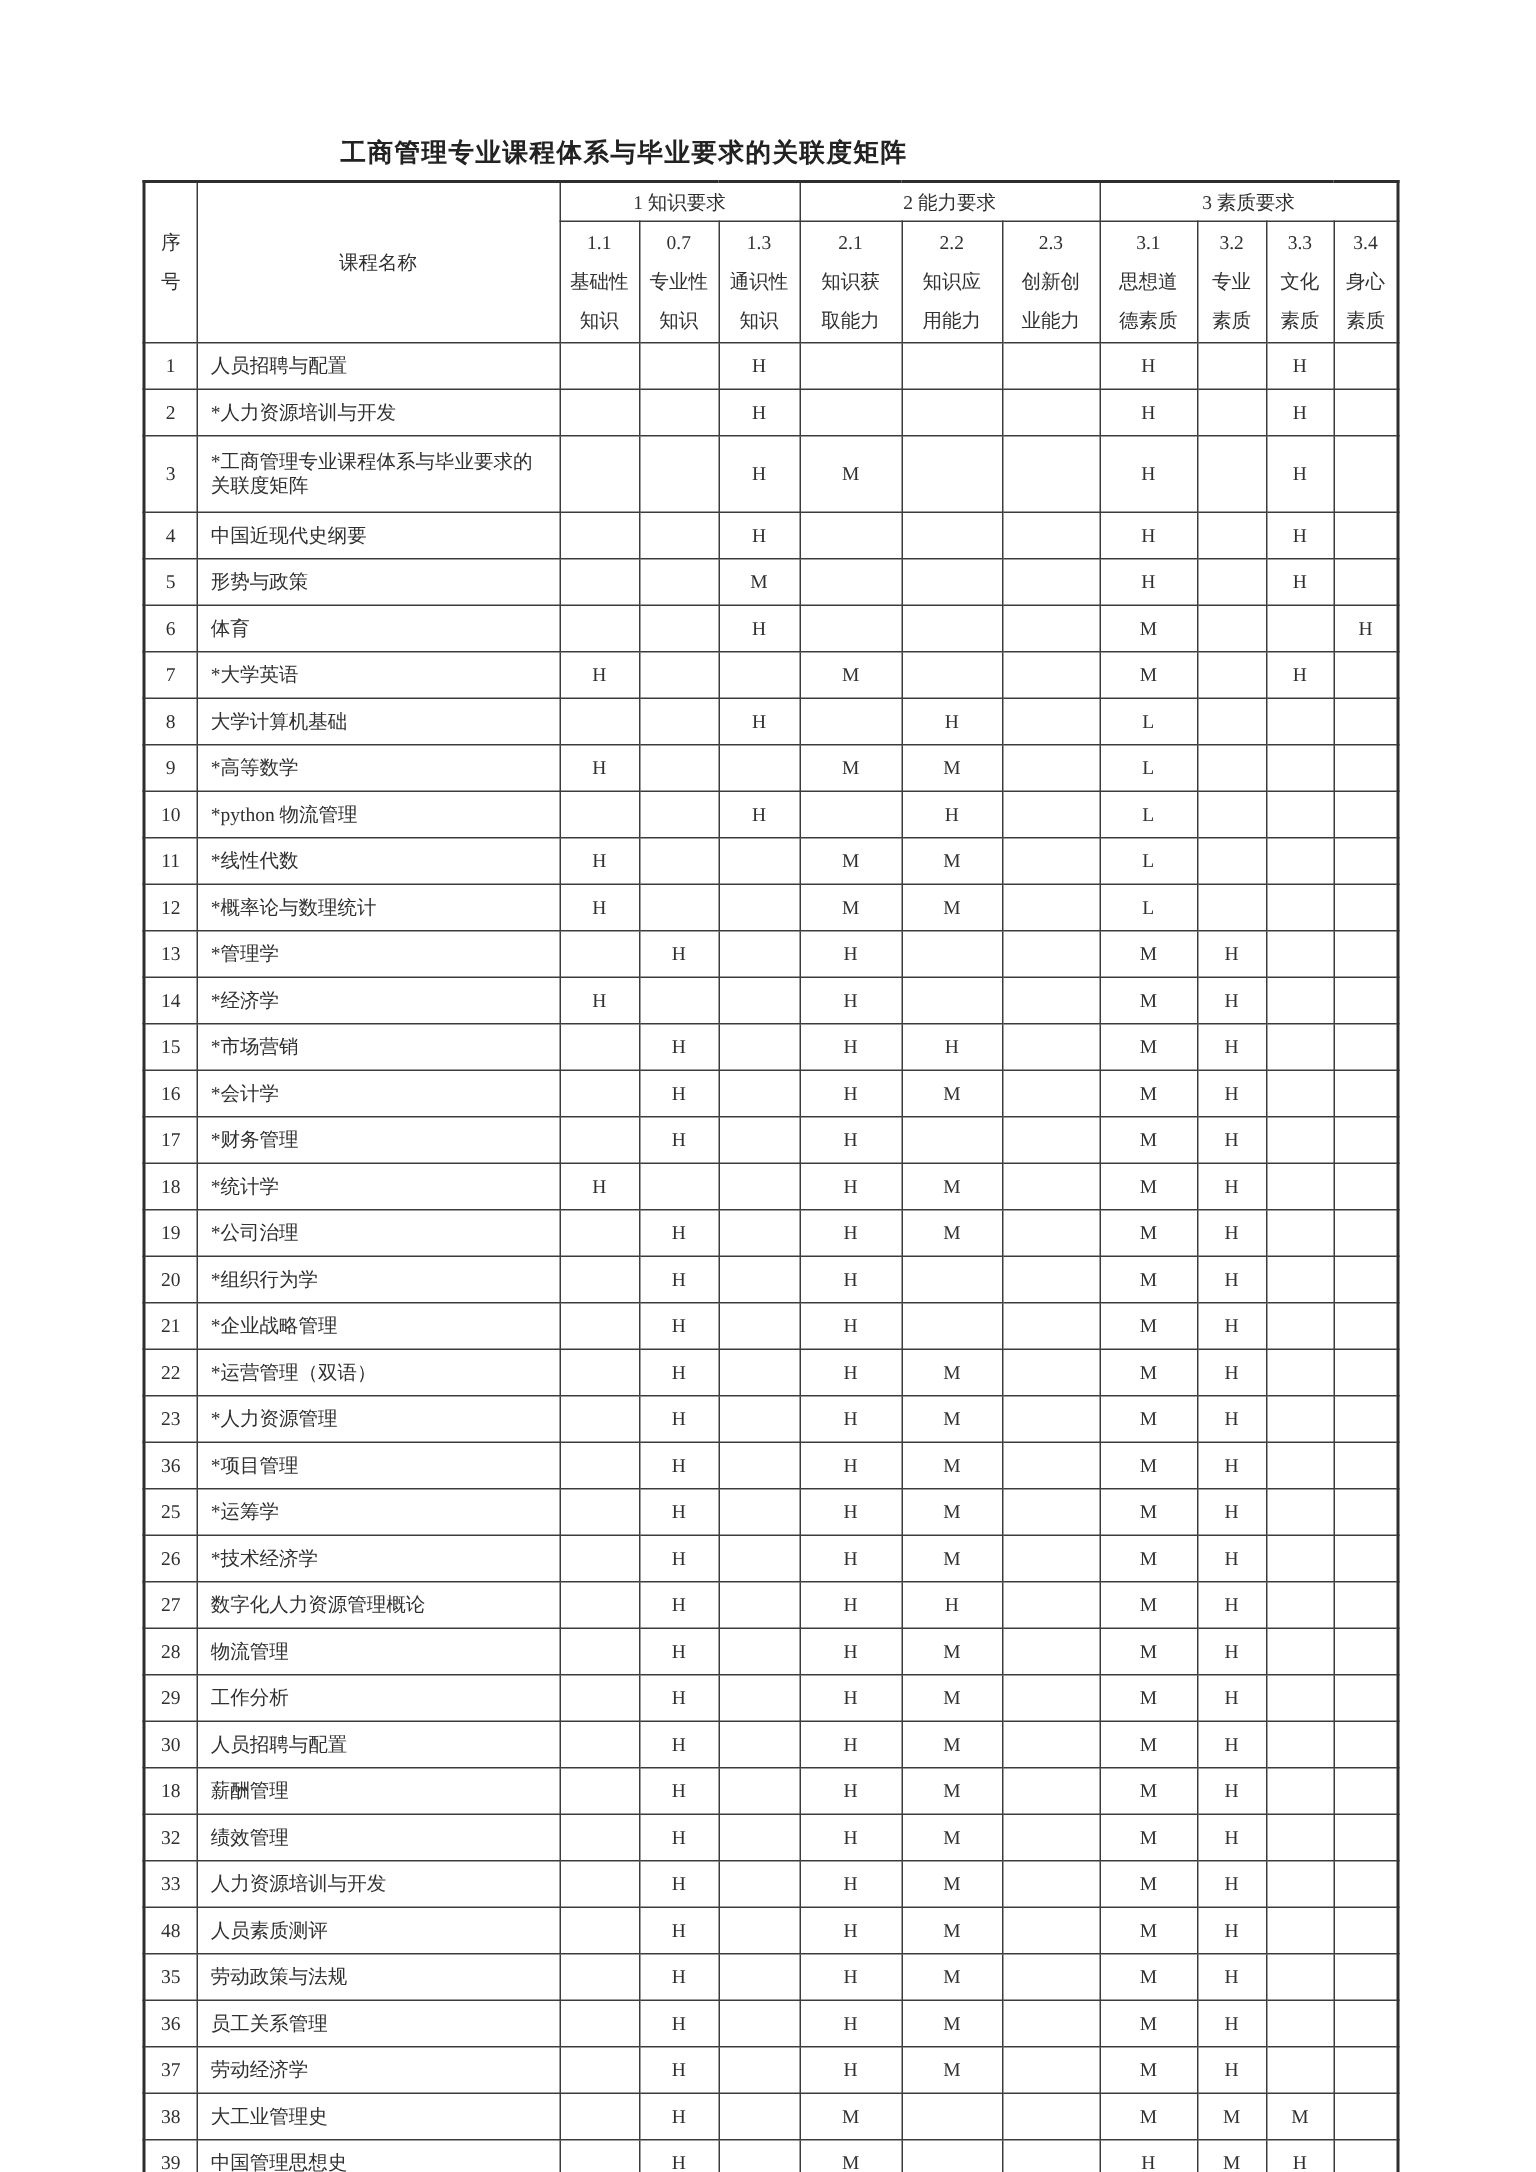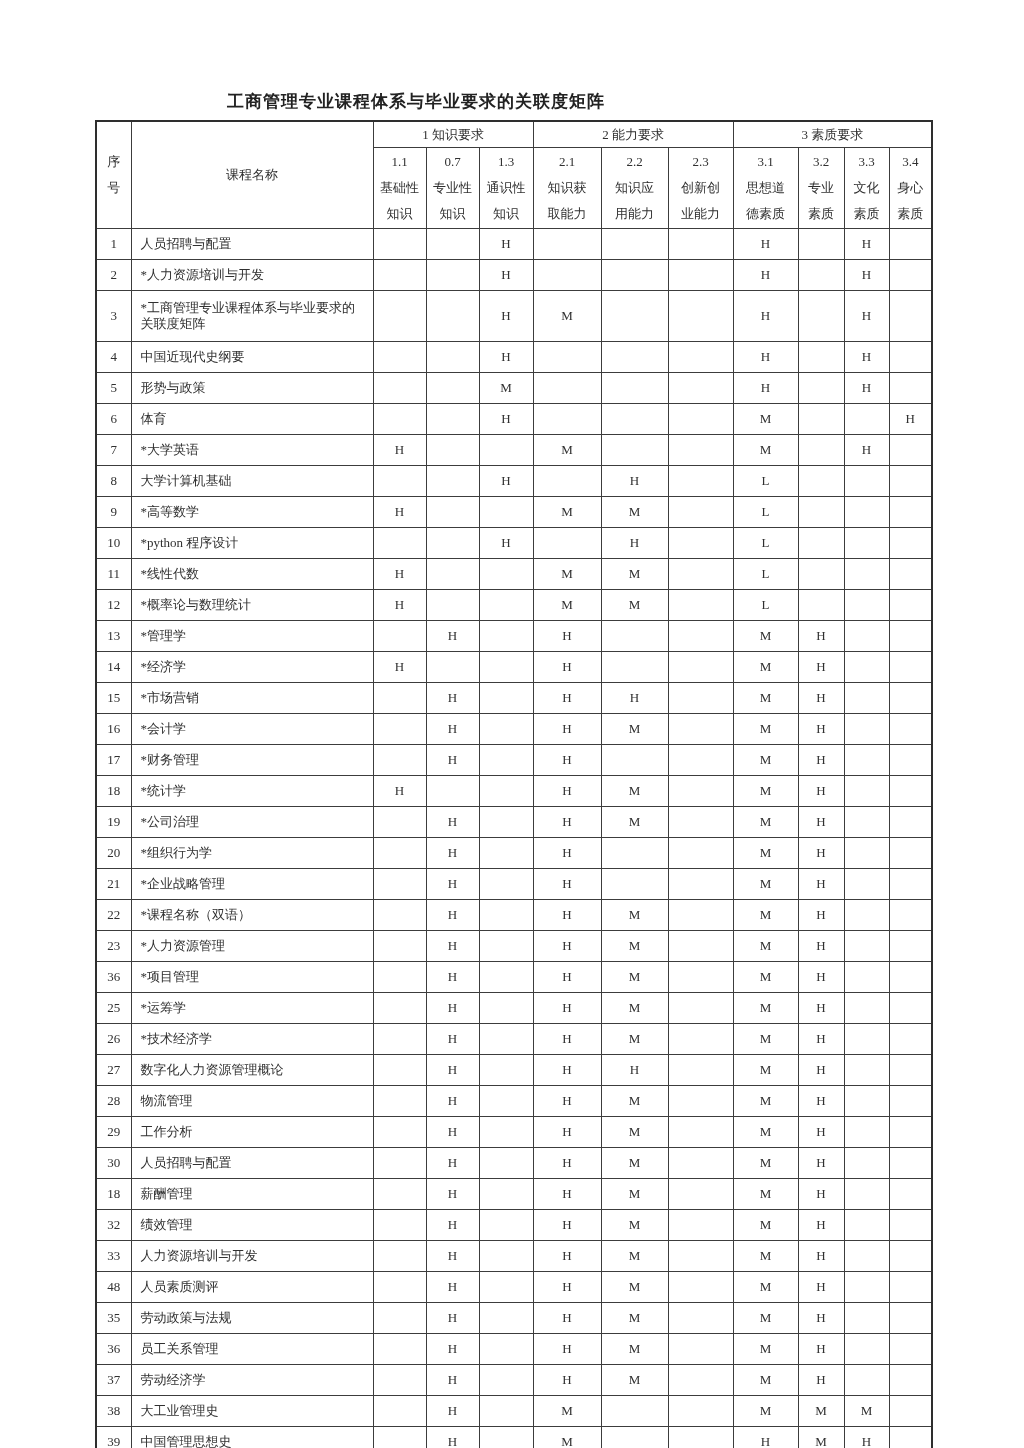--- a/index.html
+++ b/index.html
@@ -251,21 +251,21 @@
           <td class="c-mark">M</td>
           <td class="c-mark">M</td>
           <td class="c-mark"></td>
           <td class="c-mark">L</td>
           <td class="c-mark"></td>
           <td class="c-mark"></td>
           <td class="c-mark"></td>
         </tr>
         <tr>
           <td class="c-no">10</td>
-          <td class="c-course">*python 程序设计</td>
+          <td class="c-course">*python 物流管理</td>
           <td class="c-mark"></td>
           <td class="c-mark"></td>
           <td class="c-mark">H</td>
           <td class="c-mark"></td>
           <td class="c-mark">H</td>
           <td class="c-mark"></td>
           <td class="c-mark">L</td>
           <td class="c-mark"></td>
           <td class="c-mark"></td>
           <td class="c-mark"></td>
@@ -419,21 +419,21 @@
           <td class="c-mark">H</td>
           <td class="c-mark"></td>
           <td class="c-mark"></td>
           <td class="c-mark">M</td>
           <td class="c-mark">H</td>
           <td class="c-mark"></td>
           <td class="c-mark"></td>
         </tr>
         <tr>
           <td class="c-no">22</td>
-          <td class="c-course">*课程名称（双语）</td>
+          <td class="c-course">*运营管理（双语）</td>
           <td class="c-mark"></td>
           <td class="c-mark">H</td>
           <td class="c-mark"></td>
           <td class="c-mark">H</td>
           <td class="c-mark">M</td>
           <td class="c-mark"></td>
           <td class="c-mark">M</td>
           <td class="c-mark">H</td>
           <td class="c-mark"></td>
           <td class="c-mark"></td>

